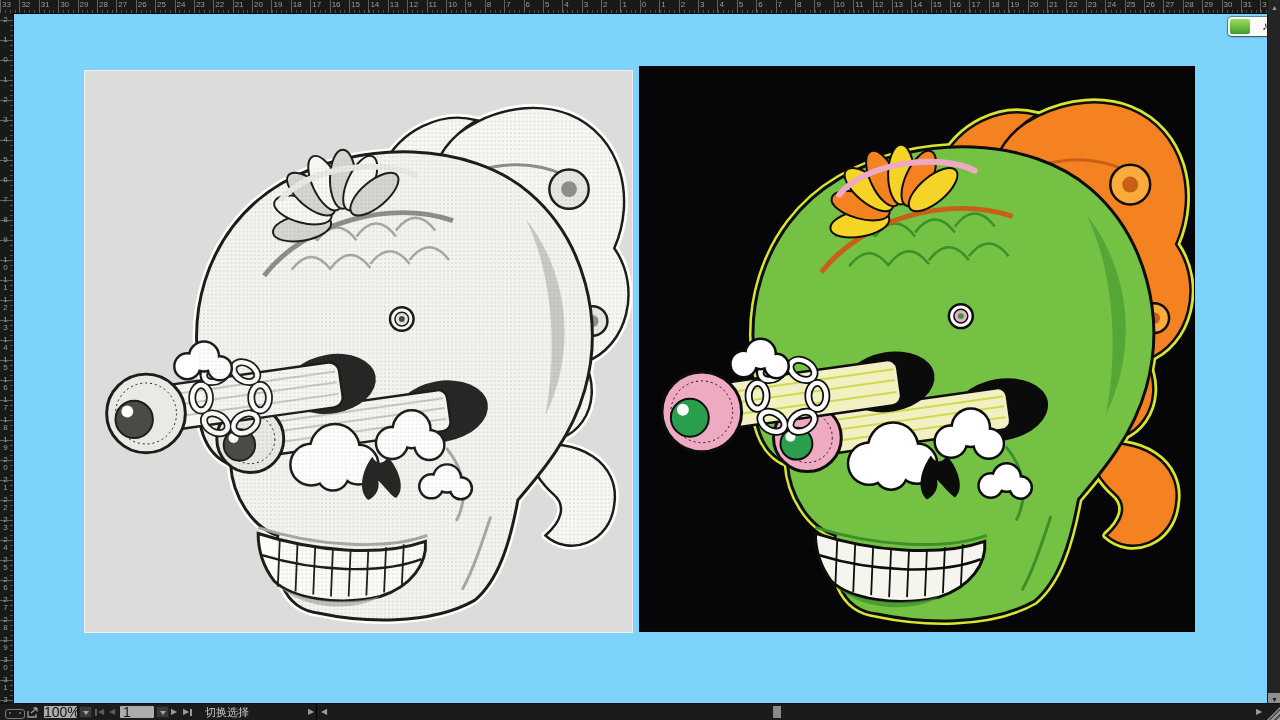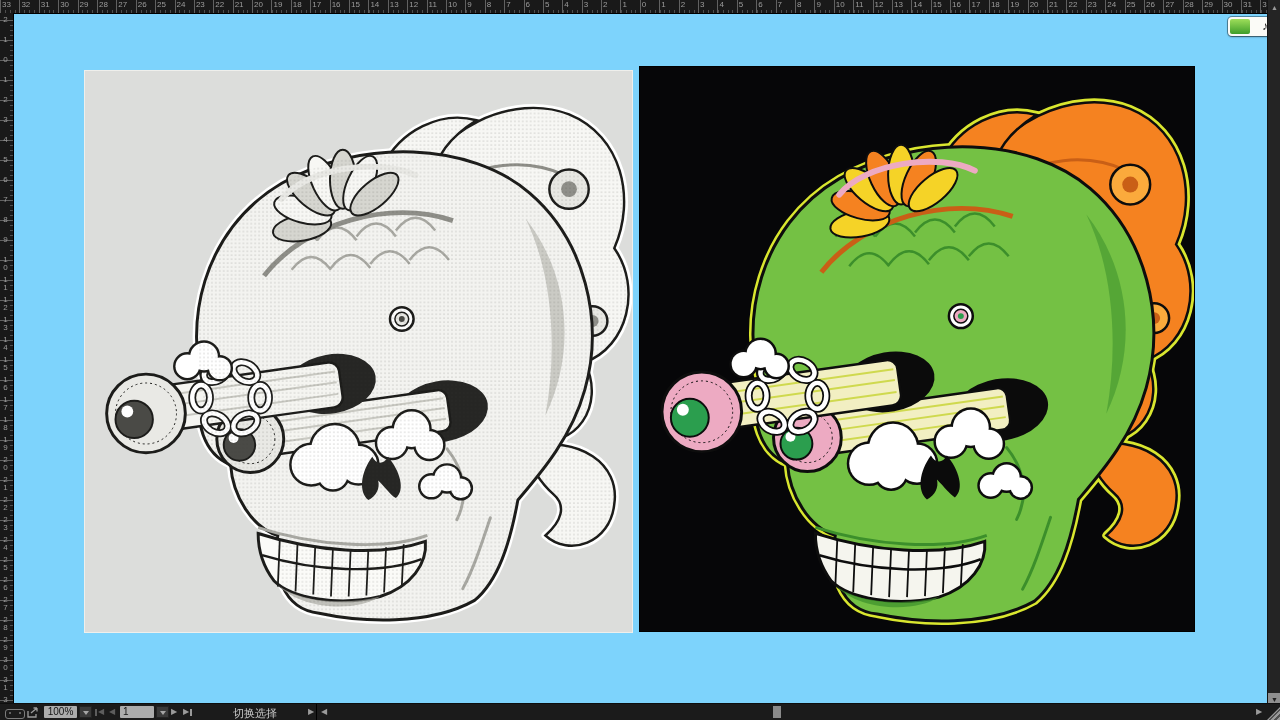--- a/index.html
+++ b/index.html
@@ -39,35 +39,35 @@
   #sb-v .sb-down{position:absolute;bottom:0;left:0;width:13px;height:13px;background:#8f8f8f;
     text-align:center;font-size:7px;line-height:13px;color:#222;cursor:pointer;}
   
   #statusbar{position:absolute;left:0;top:703px;width:1280px;height:17px;background:#1b1b1b;border-top:1px solid #0e0e0e;box-sizing:border-box;}
   #statusbar .glyph{position:absolute;top:3px;font-size:8px;color:#9b9b9b;cursor:pointer;user-select:none;}
   #icon-rr{position:absolute;left:5px;top:5px;width:18px;height:8px;border:1px solid #7c7c7c;border-radius:3px;cursor:pointer;}
   #icon-rr .dot{position:absolute;top:2px;width:2px;height:2px;background:#7c7c7c;border-radius:50%;}
   #icon-rr .dot:first-child{left:3px;} #icon-rr .dot:last-child{right:3px;}
   #icon-share{position:absolute;left:27px;top:3px;cursor:pointer;}
   .fieldbox{position:absolute;top:2px;height:12px;background:#acacac;color:#141414;
-    font-size:10px;line-height:12px;border-radius:1px;cursor:text;}
+    font-size:14px;line-height:12px;border-radius:1px;cursor:text;}
   #zoom-field{left:44px;width:33px;text-align:center;}
   #frame-field{left:120px;width:34px;text-align:left;padding-left:3px;box-sizing:border-box;}
   .dropbtn{position:absolute;top:2px;width:13px;height:12px;background:#3a3a3a;border:1px solid #232323;
     box-sizing:border-box;cursor:pointer;}
   .dropbtn .tri-down{position:absolute;left:3px;top:4px;width:0;height:0;
     border-left:3px solid transparent;border-right:3px solid transparent;border-top:4px solid #a5a5a5;}
   #zoom-drop{left:79px;} #frame-drop{left:156px;}
   .navbtn{position:absolute;top:3px;height:10px;display:flex;align-items:center;gap:1px;cursor:pointer;}
   .navbtn .tl,.navbtn .tr{font-size:8px;line-height:10px;}
   .navbtn .vbar{width:2px;height:7px;background:currentColor;display:inline-block;}
   #btn-first{left:95px;color:#5d5d5d;} #btn-prev{left:109px;color:#5d5d5d;}
   #btn-next{left:171px;color:#9a9a9a;} #btn-last{left:183px;color:#9a9a9a;}
-  #status-text{position:absolute;left:205px;top:2px;width:100px;text-align:center;
-    font-size:11px;line-height:14px;color:#cbcbcb;}
+  #status-text{position:absolute;left:205px;top:2px;width:100px;
+    font-size:11px;line-height:14px;color:#cbcbcb;font-family:Liberation Mono, monospace;}
   #divider1{position:absolute;left:316px;top:0;width:1px;height:17px;background:#000;}
   #arr-r1{left:308px;color:#e8e8e8;} #arr-l1{left:321px;color:#e8e8e8;font-size:9px;}
   #arr-r2{left:1256px;color:#e8e8e8;}
   #hthumb{position:absolute;left:773px;top:2px;width:8px;height:12px;background:#8a8a8a;cursor:grab;}
   #grip{position:absolute;right:0;bottom:0;width:13px;height:13px;cursor:nwse-resize;
     clip-path:polygon(100% 0,100% 100%,0 100%);
     background:repeating-linear-gradient(135deg,#989898 0 2px,#4f4f4f 2px 4px);}
 </style>
 </head>
 <body>

